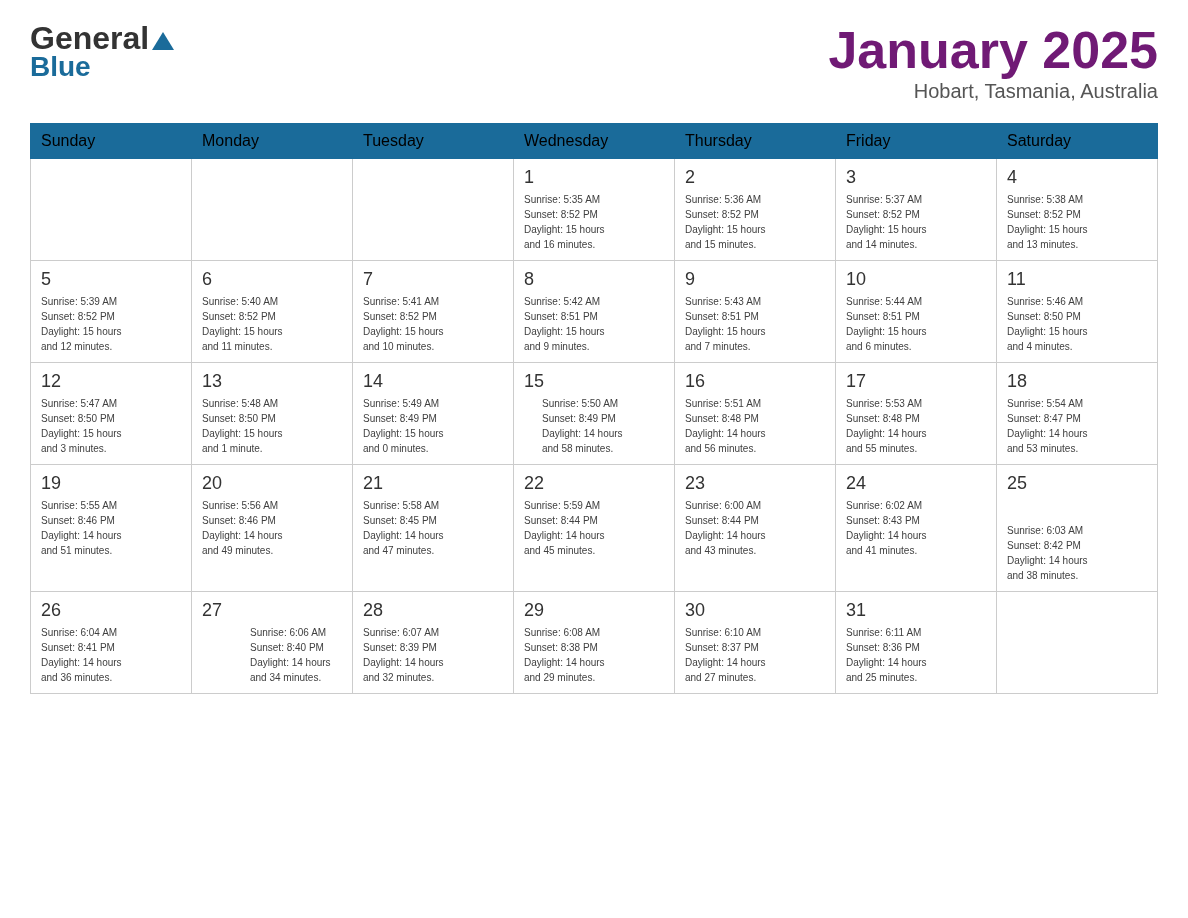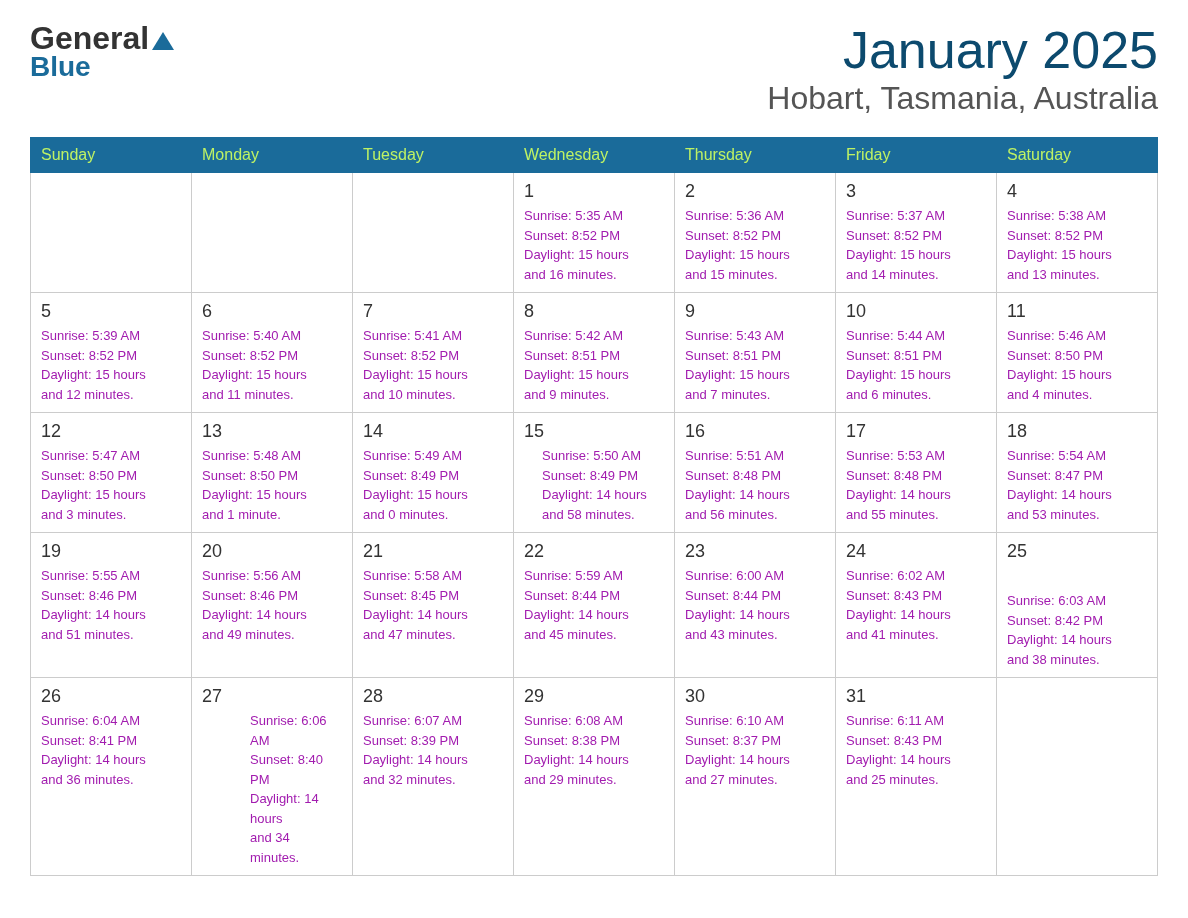--- a/index.html
+++ b/index.html
@@ -24,36 +24,36 @@
     .logo-blue {
       font-size: 28px;
       font-weight: bold;
       color: #1a6b9a;
     }
     .title-block {
       text-align: right;
     }
     .title-block h1 {
       font-size: 52px;
-      font-weight: normal;
-      color: #0c4a6e;
+      font-weight: bold;
+      color: #701a75;
     }
     .title-block h2 {
-      font-size: 32px;
+      font-size: 20px;
       font-weight: normal;
       color: #555;
     }
     .calendar {
       width: 100%;
       border-collapse: collapse;
       border: 1px solid #ccc;
     }
     .calendar th {
       background-color: #1a6b9a;
-      color: #bef264;
+      color: #000000;
       padding: 8px 10px;
       text-align: left;
       font-size: 16px;
       font-weight: normal;
       border: 1px solid #1a6b9a;
     }
     .calendar td {
       vertical-align: top;
       padding: 8px 10px;
       border: 1px solid #ccc;
@@ -62,22 +62,22 @@
       width: 14.28%;
       min-height: 100px;
     }
     .day-num {
       font-size: 18px;
       color: #333;
       margin-bottom: 4px;
       display: block;
     }
     .day-info {
-      color: #a21caf;
-      font-size: 13px;
+      color: #404040;
+      font-size: 10px;
       line-height: 1.5;
     }
     .empty-cell {
       background: #fff;
     }
     .logo-wrapper {
       display: flex;
       flex-direction: column;
       align-items: flex-start;
     }
@@ -345,20 +345,20 @@
         <td>
           <span class="day-num">30</span>
           <div class="day-info" style="white-space: pre-line;">Sunrise: 6:10 AM
 Sunset: 8:37 PM
 Daylight: 14 hours
 and 27 minutes.</div>
         </td>
         <td>
           <span class="day-num">31</span>
           <div class="day-info" style="white-space: pre-line;">Sunrise: 6:11 AM
-Sunset: 8:43 PM
+Sunset: 8:36 PM
 Daylight: 14 hours
 and 25 minutes.</div>
         </td>
         <td class="empty-cell"></td>
       </tr>
     </tbody>
 </table>
 
 </body></html>

